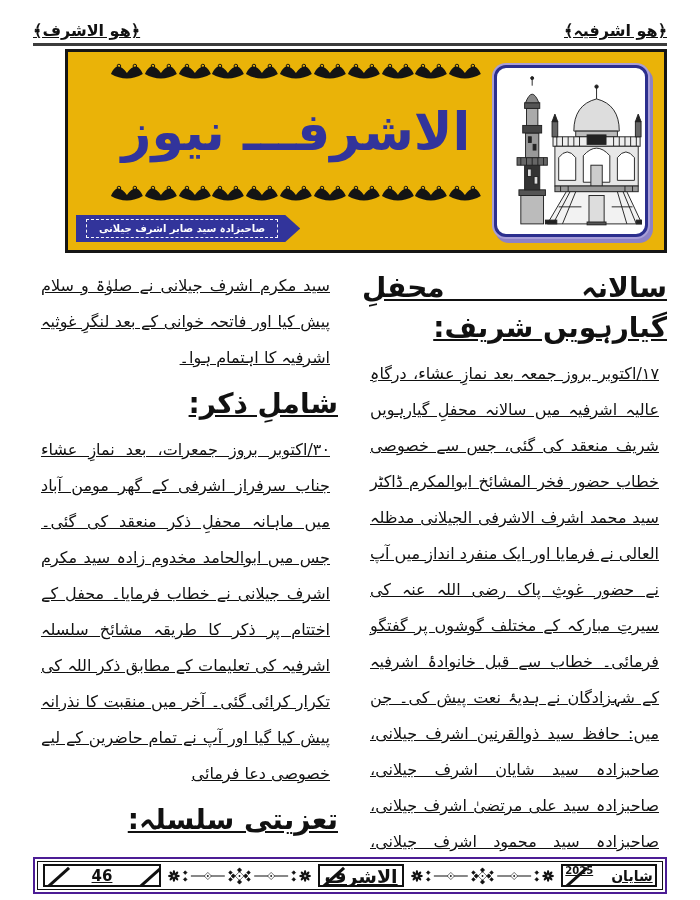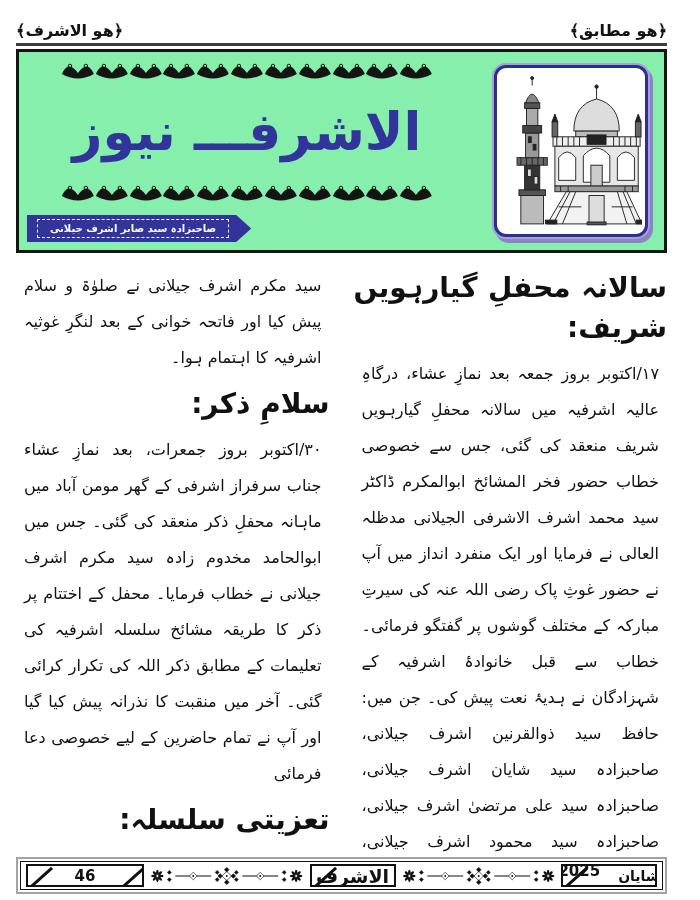--- a/index.html
+++ b/index.html
@@ -1,18 +1,18 @@
 <!DOCTYPE html>
 <html lang="ur"><head>
 <meta charset="utf-8">
 <style>
   * { margin:0; padding:0; box-sizing:border-box; }
   html,body { width:700px; height:900px; background:#fff; overflow:hidden; }
   body { font-family:"DejaVu Sans", sans-serif; color:#111; }
-  .sheet { width:700px; height:900px; padding:12px 33px 0 16px; }
+  .sheet { width:700px; height:900px; padding:12px 33px 0 33px;text-decoration:underline; }
 
   
   .mottos { display:flex; justify-content:space-between; align-items:flex-end; height:28px; }
   .motto { font-size:16px; font-weight:bold; direction:rtl; }
   .rule { border-top:3px solid #3c3c3c; margin-top:3px; }
 
   
   .masthead { position:relative; height:204px; border:3px solid #151515; margin-top:3px; }
   .mast-left { position:absolute; left:14px; top:10px; width:428px; }
   .orn-row { display:flex; justify-content:center; overflow:hidden; height:18px; width:372px; margin:0 auto; }
@@ -26,46 +26,46 @@
                   box-shadow:0 0 0 2px #a89ed8, 3px 4px 0 2px #8d82c6; padding:3px; }
   .mosque-frame svg { width:100%; height:100%; }
 
   
   .columns { display:flex; direction:rtl; gap:24px; margin-top:7px; height:592px; overflow:hidden; }
   .col { flex:1; font-size:16px; line-height:36px; text-align:justify; }
   .art-heading { font-size:28px; line-height:40px; font-weight:bold; margin:8px 0; }
   .art-para { margin:8px; }
 
   
-  .footer-bar { margin-top:5px; height:37px; border:2px solid #a3a3a3; padding:2px; }
+  .footer-bar { margin-top:5px; height:37px; border:2px solid #4c1d95; padding:2px; }
   .footer-inner { border:1.5px solid #111; height:100%; display:flex; align-items:center; gap:5px; padding:1px 5px; }
   .f-box { border:2px solid #111; background:#fff; height:23px; display:flex; align-items:center; justify-content:center;
            position:relative; font-weight:bold; overflow:hidden; }
   .f-box .sl { position:absolute; top:-4px; width:2.5px; height:34px; background:#111; transform:rotate(48deg); }
   .sl.sl-l { left:10px; } .sl.sl-r { right:10px; }
   .box-page { width:118px; font-size:15px; }
   .box-name { width:86px; font-size:19px; direction:rtl; }
   .box-date { width:96px; direction:rtl; }
   .d-month { font-size:14px; font-weight:bold; }
-  .d-year { font-size:15px; transform:translateY(-5px); margin-right:18px; font-weight:bold; }
+  .d-year { font-size:10px; transform:translateY(-5px); margin-right:18px; font-weight:bold; }
   .chain { flex:1; display:flex; align-items:center; justify-content:center; overflow:hidden; }
   .chain svg { height:22px; }
 </style>
 </head>
 <body>
 
 <div class="sheet">
 
   <div class="mottos">
     <span class="motto">﴿هو الاشرف﴾</span>
-    <span class="motto">﴿هو مطابق﴾</span>
+    <span class="motto">﴿هو اشرفیہ﴾</span>
   </div>
   <div class="rule"></div>
 
-  <div class="masthead" style="background: #86efac;">
+  <div class="masthead" style="background: #eab308; margin-left: 32px;">
     <div class="mast-left">
       <div class="orn-row">
           <svg width="34" height="18" viewBox="0 0 34 18">
             <path d="M1 12 C5 2 11 2 17 11 C23 2 29 2 33 12 C23 18 11 18 1 12 Z" fill="#141414"></path>
             <circle cx="9" cy="4" r="1.8" fill="none" stroke="#141414" stroke-width="1"></circle>
             <circle cx="25" cy="4" r="1.8" fill="none" stroke="#141414" stroke-width="1"></circle>
           </svg>
           <svg width="34" height="18" viewBox="0 0 34 18">
             <path d="M1 12 C5 2 11 2 17 11 C23 2 29 2 33 12 C23 18 11 18 1 12 Z" fill="#141414"></path>
             <circle cx="9" cy="4" r="1.8" fill="none" stroke="#141414" stroke-width="1"></circle>
@@ -253,21 +253,21 @@
     </div>
   </div>
 
   <div class="columns">
     <div class="col">
         <h3 class="art-heading">سالانہ محفلِ گیارہویں شریف:</h3>
         <p class="art-para">۱۷/اکتوبر بروز جمعہ بعد نمازِ عشاء، درگاہِ عالیہ اشرفیہ میں سالانہ محفلِ گیارہویں شریف منعقد کی گئی، جس سے خصوصی خطاب حضور فخر المشائخ ابوالمکرم ڈاکٹر سید محمد اشرف الاشرفی الجیلانی مدظلہ العالی نے فرمایا اور ایک منفرد انداز میں آپ نے حضور غوثِ پاک رضی اللہ عنہ کی سیرتِ مبارکہ کے مختلف گوشوں پر گفتگو فرمائی۔ خطاب سے قبل خانوادۂ اشرفیہ کے شہزادگان نے ہدیۂ نعت پیش کی۔ جن میں: حافظ سید ذوالقرنین اشرف جیلانی، صاحبزادہ سید شایان اشرف جیلانی، صاحبزادہ سید علی مرتضیٰ اشرف جیلانی، صاحبزادہ سید محمود اشرف جیلانی، صاحبزادہ سید وہاج اشرف جیلانی اور صاحبزادہ سید جوّاد اشرف جیلانی شامل ہیں۔ خانوادۂ اشرفیہ کے دیگر صاحبزادگان نے اس محفل میں شرکت فرمائی۔ جن میں: محبوب المشائخ صاحبزادہ سید محبوب اشرف جیلانی، زینت المشائخ حکیم سید اشرف جیلانی، بدرالمشائخ صاحبزادہ سید اعراف اشرف جیلانی، صاحبزادہ سید صابر اشرف جیلانی شامل ہیں۔ محفل کے اختتام پر مخدوم زادہ</p>
       </div>
     <div class="col">
         <p class="art-para">سید مکرم اشرف جیلانی نے صلوٰۃ و سلام پیش کیا اور فاتحہ خوانی کے بعد لنگرِ غوثیہ اشرفیہ کا اہتمام ہوا۔</p>
-        <h3 class="art-heading">سلامِ ذکر:</h3>
+        <h3 class="art-heading">شاملِ ذکر:</h3>
         <p class="art-para">۳۰/اکتوبر بروز جمعرات، بعد نمازِ عشاء جناب سرفراز اشرفی کے گھر مومن آباد میں ماہانہ محفلِ ذکر منعقد کی گئی۔ جس میں ابوالحامد مخدوم زادہ سید مکرم اشرف جیلانی نے خطاب فرمایا۔ محفل کے اختتام پر ذکر کا طریقہ مشائخ سلسلہ اشرفیہ کی تعلیمات کے مطابق ذکر اللہ کی تکرار کرائی گئی۔ آخر میں منقبت کا نذرانہ پیش کیا گیا اور آپ نے تمام حاضرین کے لیے خصوصی دعا فرمائی</p>
         <h3 class="art-heading">تعزیتی سلسلہ:</h3>
         <p class="art-para">۳۰/اکتوبر بروز جمعرات پاکستانی وقت کے مطابق رات تقریباً ساڑھے بارہ بجے تعزیتی محفل آن لائن منعقد کی گئی۔ یہ محفل حلقۂ اشرفیہ جیلانیہ، روٹرڈیم کی جانب سے مرکزِ اشرفیہ جیلانیہ روٹرڈیم ہالینڈ میں منعقد کی گئی۔ یہ تعزیتی محفل خلیفۂ حضور اشرف المشائخ حضرت علامہ مولانا حافظ عبدالرشید قادری نورانی اشرفی رحمۃ اللہ علیہ کے ایصالِ ثواب کے لیے سجائی گئی</p>
       </div>
   </div>
 
   <div class="footer-bar">
     <div class="footer-inner">
       <div class="f-box box-page">
         <span class="sl sl-l"></span>

